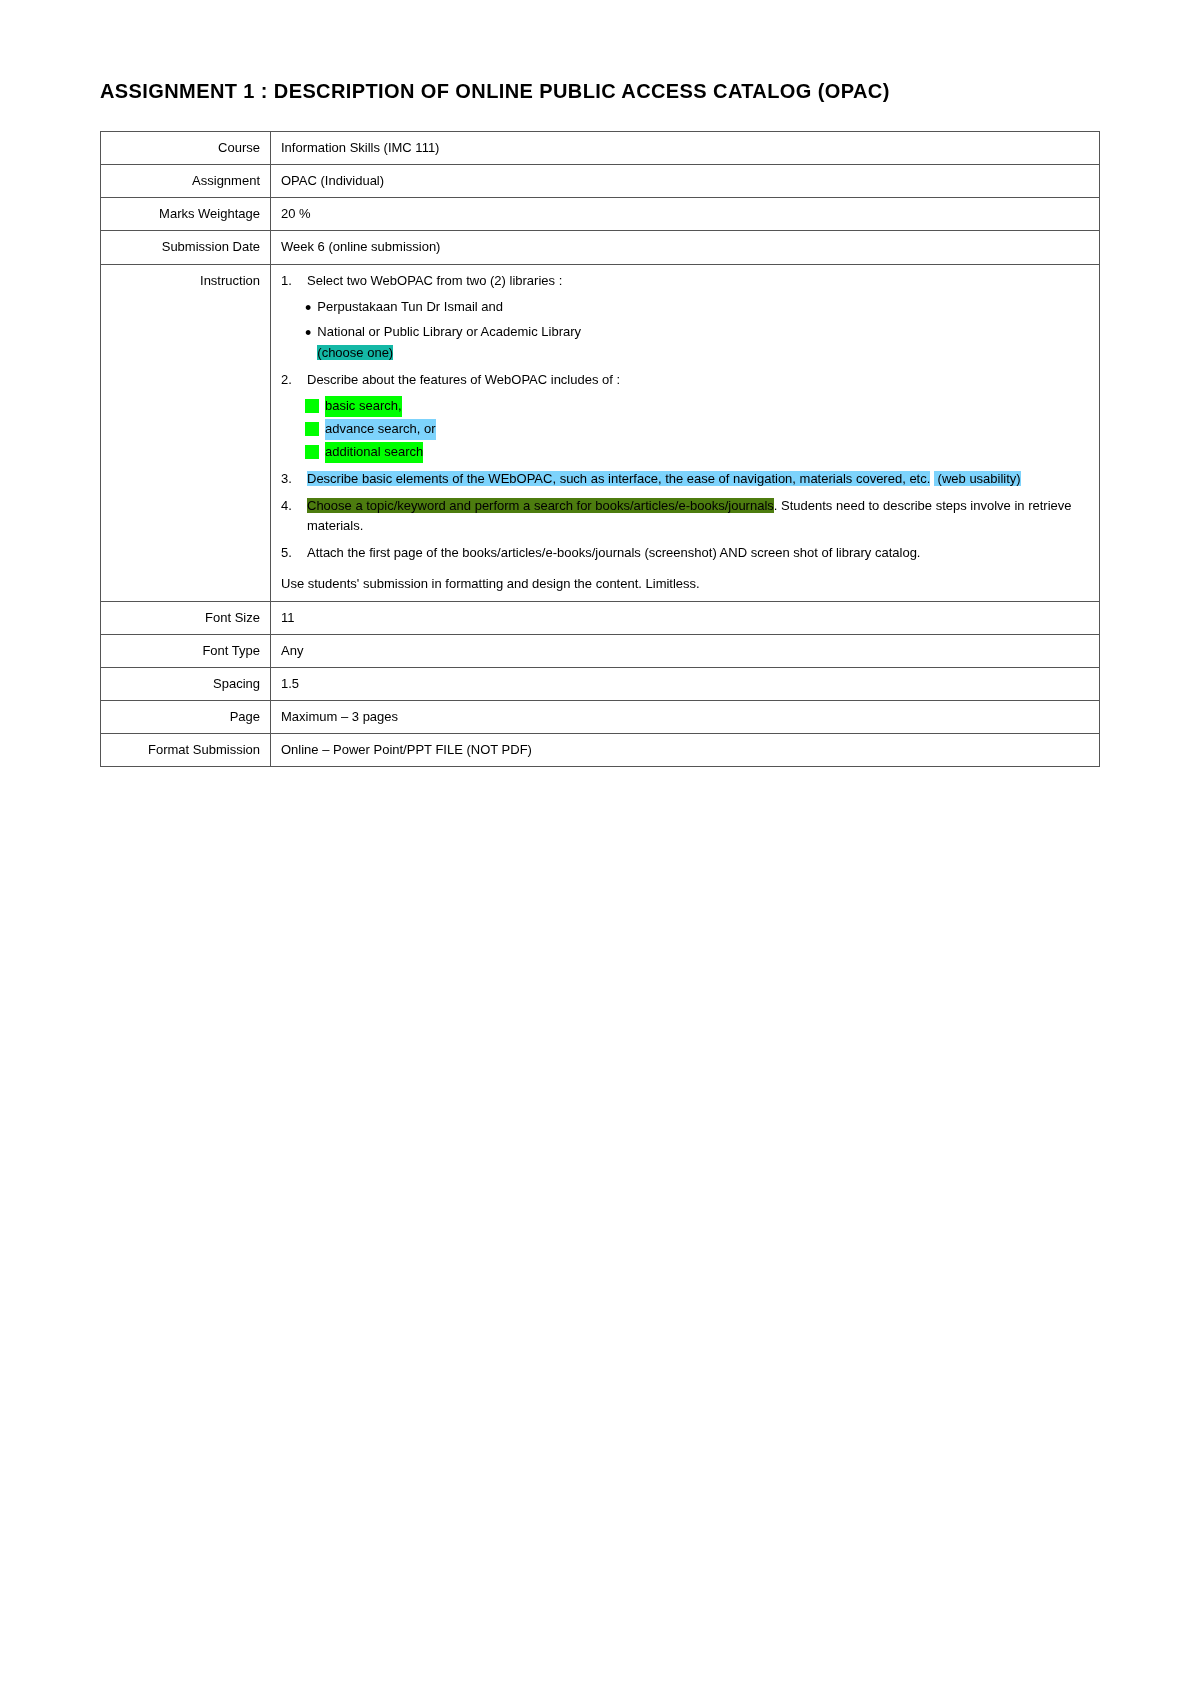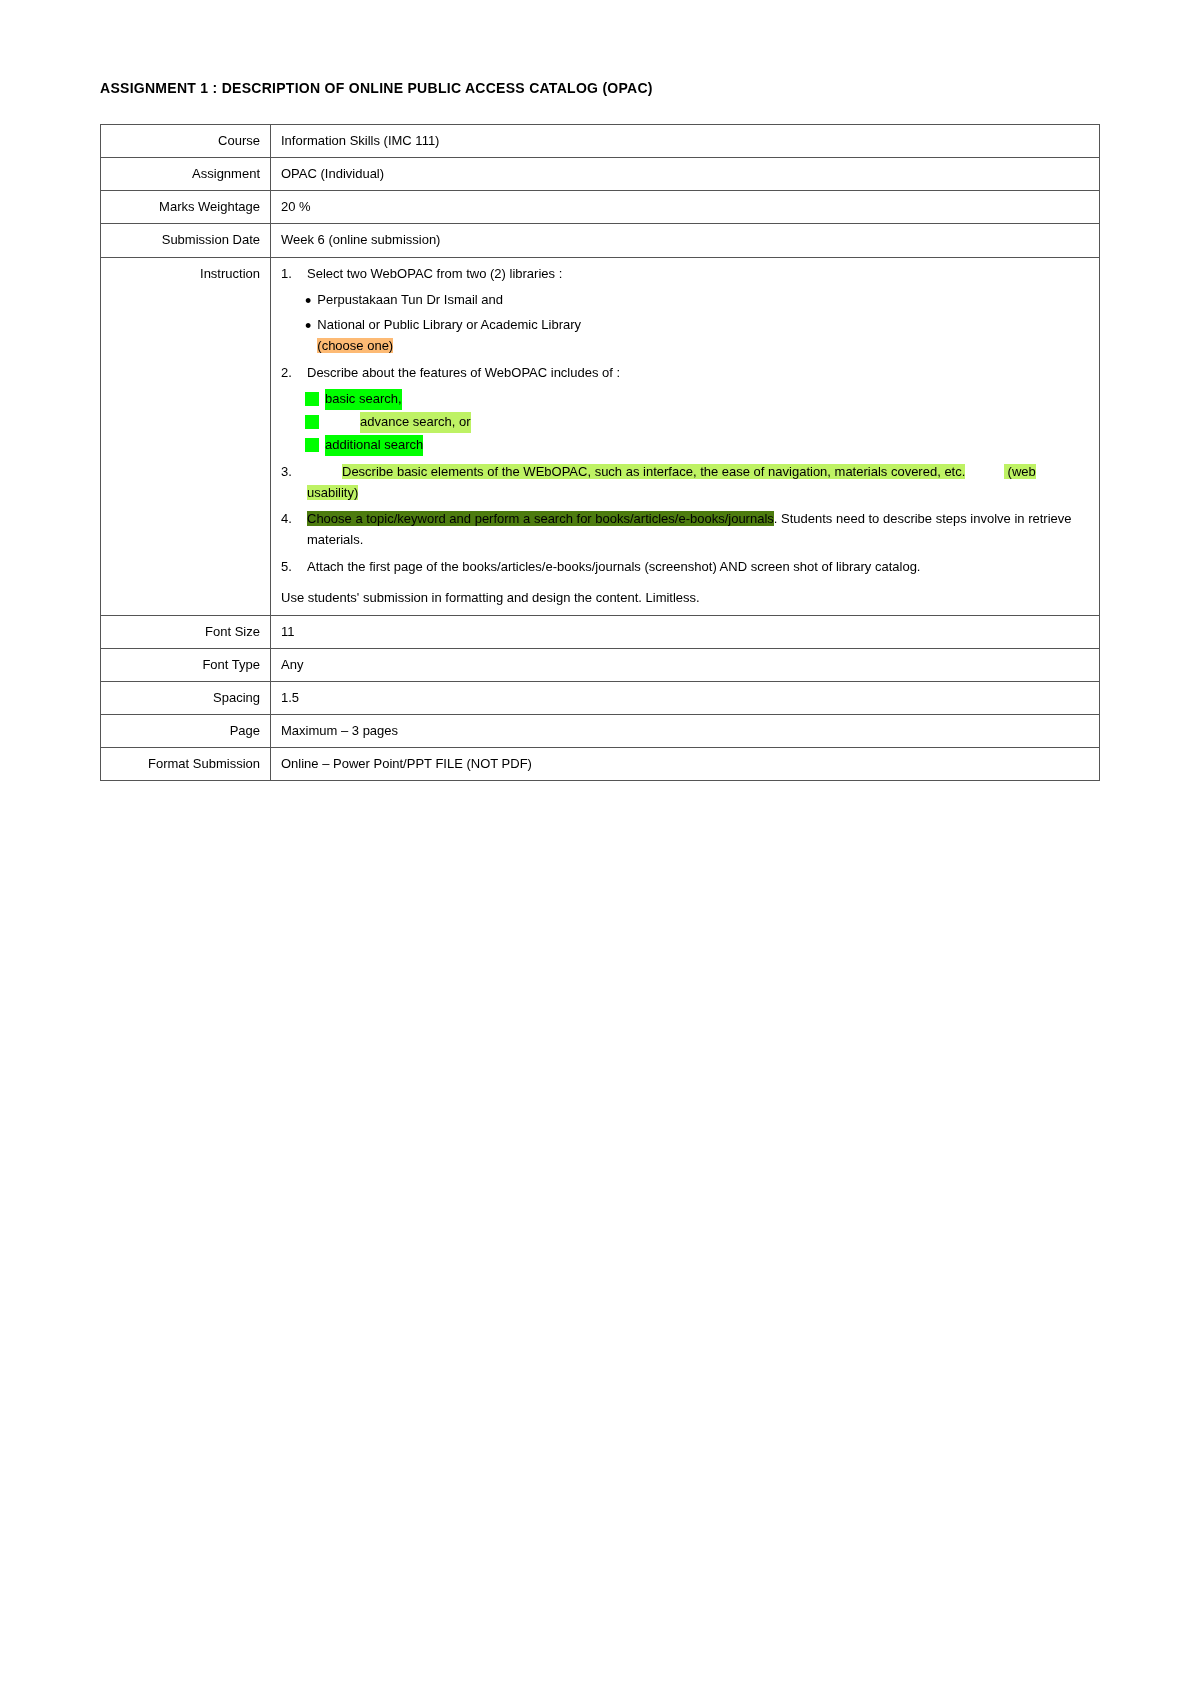--- a/index.html
+++ b/index.html
@@ -11,21 +11,21 @@
       background: #ffffff;
       font-family: Arial, sans-serif;
       font-size: 13px;
       color: #000;
       width: 1200px;
       min-height: 1698px;
       padding: 80px 100px;
     }
     .page-title {
       font-weight: bold;
-      font-size: 14px;
+      font-size: 20px;
       margin-bottom: 28px;
       letter-spacing: 0.02em;
     }
     .main-table {
       width: 100%;
       border-collapse: collapse;
       border: 1px solid #555;
     }
     .main-table td {
       border: 1px solid #555;
@@ -72,28 +72,27 @@
       gap: 6px;
       margin-bottom: 2px;
       line-height: 1.6;
     }
     .bullet-dot {
       font-size: 18px;
       line-height: 1.2;
       margin-top: 1px;
     }
     .highlight-yellow {
-      background-color: #fdba74;
+      background-color: #14b8a6;
     }
     .highlight-green {
       background-color: #00ff00;
     }
     .highlight-cyan {
-      background-color: #bef264;
-      margin-left: 35px;
+      background-color: #7dd3fc;
     }
     .highlight-magenta {
       background-color: #4d7c0f;
     }
     .bold-item {
       font-weight: normal;
     }
     .highlight-green-bullet {
       display: inline-block;
       background-color: #00ff00;

